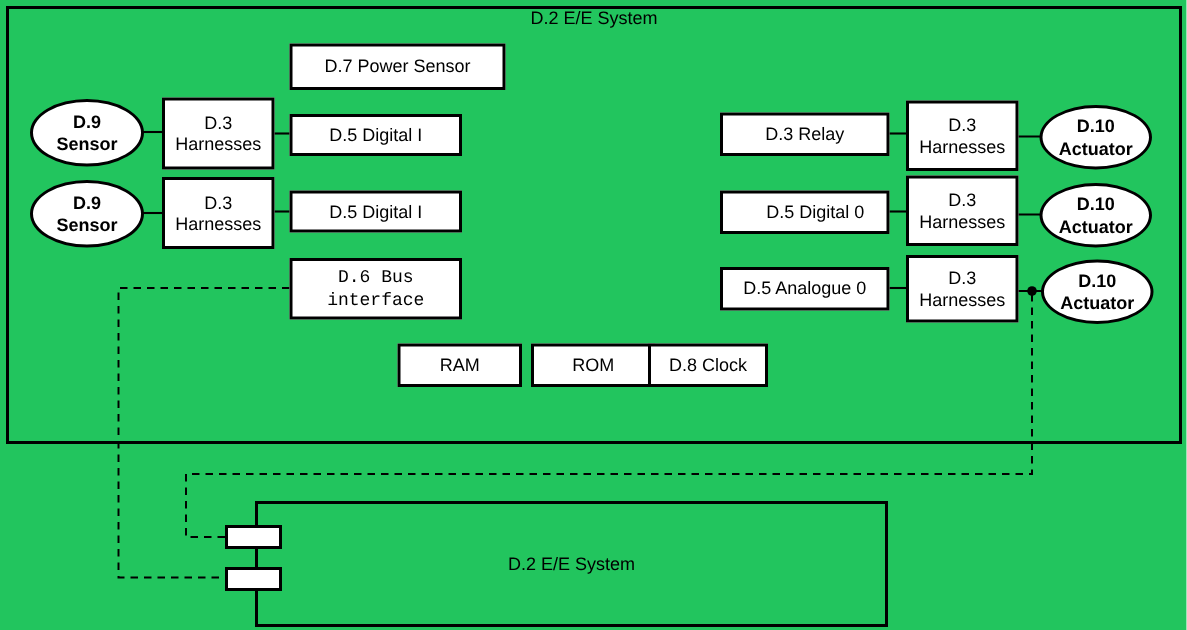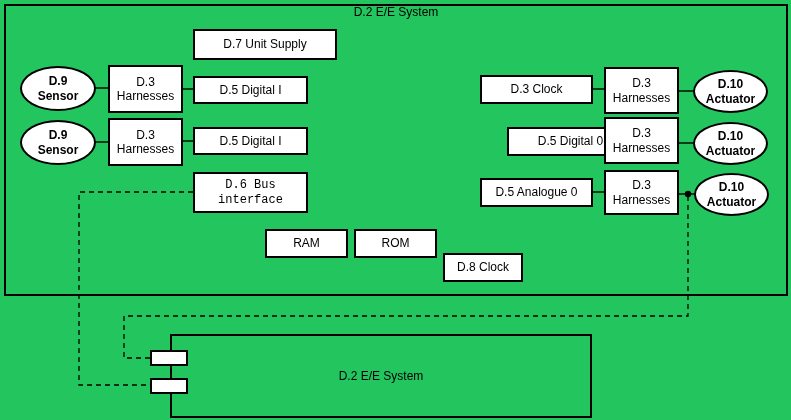--- a/index.html
+++ b/index.html
@@ -89,29 +89,29 @@
 Sensor</div>
   <div class="node ellipse" style="left:20px; top:120px; width:76px; height:45px;">D.9
 Sensor</div>
   <div class="node" style="left:108px; top:65px; width:75px; height:48px;">D.3
 Harnesses</div>
   <div class="node" style="left:108px; top:118px; width:75px; height:48px;">D.3
 Harnesses</div>
   <div class="node" style="left:193px; top:76px; width:115px; height:28px;">D.5 Digital I</div>
   <div class="node" style="left:193px; top:127px; width:115px; height:28px;">D.5 Digital I</div>
 
-  <div class="node" style="left:193px; top:29px; width:144px; height:31px;">D.7 Unit Supply</div>
+  <div class="node" style="left:193px; top:29px; width:144px; height:31px;">D.7 Power Sensor</div>
   <div class="node" style="left:193px; top:172px; width:115px; height:41px;font-family:Liberation Mono, monospace;">D.6 Bus
 interface</div>
   <div class="node" style="left:354px; top:229px; width:83px; height:29px;">ROM</div>
   <div class="node" style="left:265px; top:229px; width:83px; height:29px;">RAM</div>
-  <div class="node" style="left:443px; top:229px; width:80px; height:29px;margin-top:24px;">D.8 Clock</div>
+  <div class="node" style="left:432px; top:229px; width:80px; height:29px;">D.8 Clock</div>
 
-  <div class="node" style="left:480px; top:75px; width:113px; height:29px;">D.3 Clock</div>
-  <div class="node" style="left:507px; top:127px; width:113px; height:29px;padding-left:14px;">D.5 Digital 0</div>
+  <div class="node" style="left:480px; top:75px; width:113px; height:29px;">D.3 Relay</div>
+  <div class="node" style="left:480px; top:127px; width:113px; height:29px;padding-left:14px;">D.5 Digital 0</div>
   <div class="node" style="left:480px; top:178px; width:113px; height:29px;">D.5 Analogue 0</div>
   <div class="node" style="left:604px; top:67px; width:75px; height:47px;">D.3
 Harnesses</div>
   <div class="node" style="left:604px; top:117px; width:75px; height:47px;">D.3
 Harnesses</div>
   <div class="node" style="left:604px; top:170px; width:75px; height:45px;">D.3
 Harnesses</div>
   <div class="node ellipse" style="left:693px; top:70px; width:75px; height:43px;">D.10
 Actuator</div>
   <div class="node ellipse" style="left:693px; top:122px; width:75px; height:43px;">D.10

